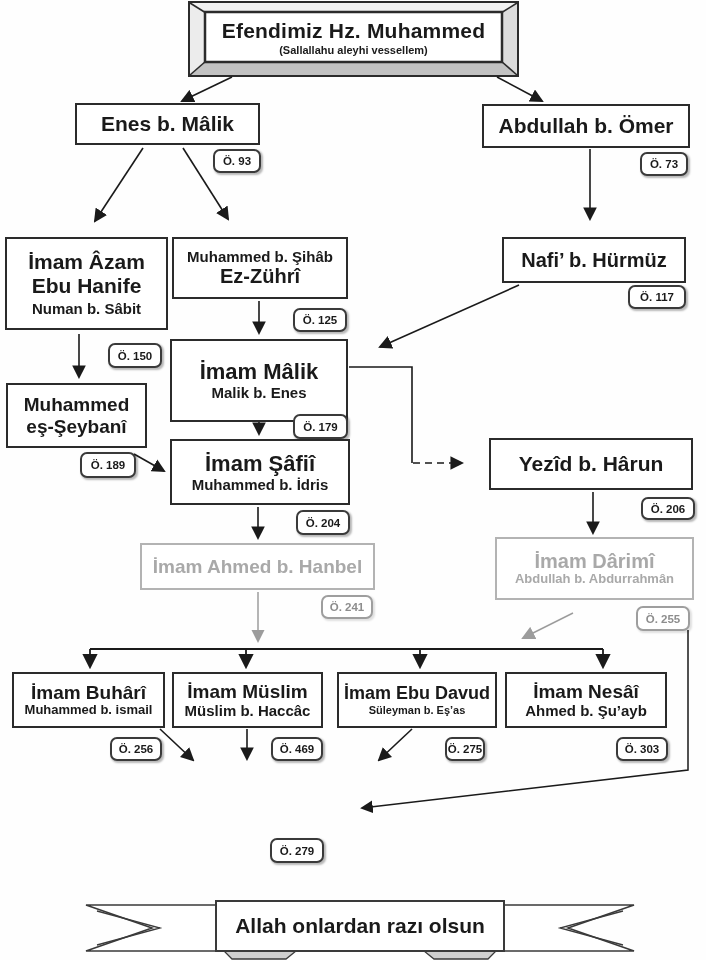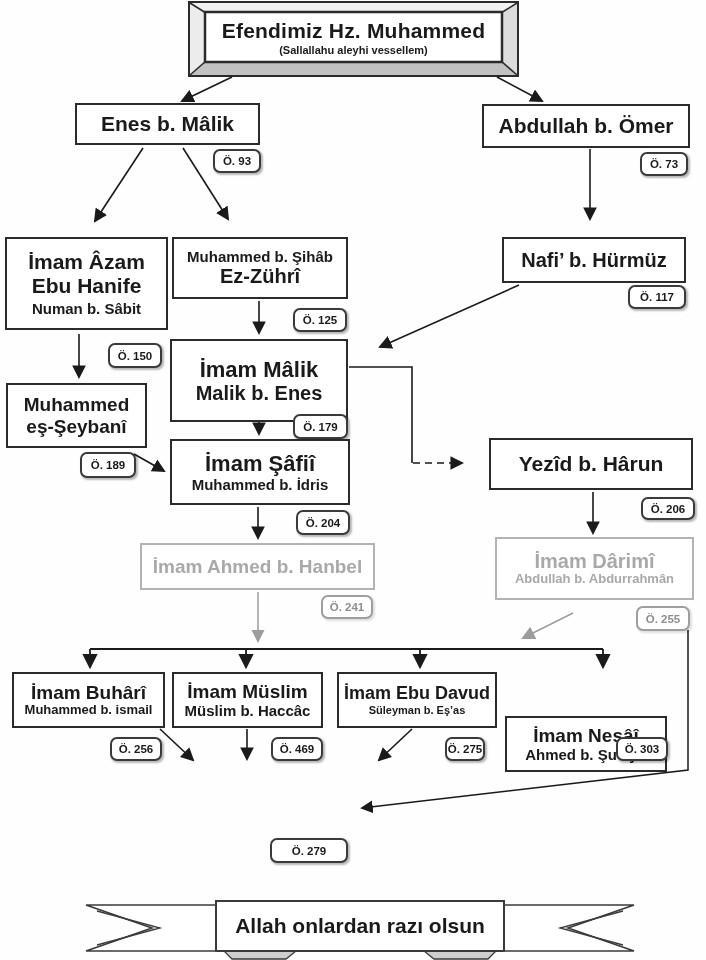--- a/index.html
+++ b/index.html
@@ -127,21 +127,21 @@
   </div>
   <div class="badge" style="left:293px;top:308px;width:54px;height:24px;">Ö. 125</div>
 
   <div class="node" style="left:502px;top:237px;width:184px;height:46px;">
     <div style="font-size:20px;font-weight:700;">Nafi’ b. Hürmüz</div>
   </div>
   <div class="badge" style="left:628px;top:285px;width:58px;height:24px;">Ö. 117</div>
 
   <div class="node" style="left:170px;top:339px;width:178px;height:83px;">
     <div style="font-size:22px;font-weight:700;">İmam Mâlik</div>
-    <div style="font-size:20px;font-weight:600;">Malik b. Enes</div>
+    <div style="font-size:15px;font-weight:600;">Malik b. Enes</div>
   </div>
   <div class="badge" style="left:293px;top:414px;width:55px;height:25px;">Ö. 179</div>
 
   <div class="node" style="left:6px;top:383px;width:141px;height:65px;">
     <div style="font-size:19px;font-weight:700;">Muhammed</div>
     <div style="font-size:19px;font-weight:700;">eş-Şeybanî</div>
   </div>
   <div class="badge" style="left:80px;top:452px;width:56px;height:26px;">Ö. 189</div>
 
   <div class="node" style="left:170px;top:439px;width:180px;height:66px;">
@@ -177,25 +177,25 @@
     <div style="font-size:15px;font-weight:600;">Müslim b. Haccâc</div>
   </div>
   <div class="badge" style="left:271px;top:737px;width:52px;height:24px;">Ö. 469</div>
 
   <div class="node" style="left:337px;top:672px;width:160px;height:56px;">
     <div style="font-size:18px;font-weight:700;">İmam Ebu Davud</div>
     <div style="font-size:11px;font-weight:600;">Süleyman b. Eş’as</div>
   </div>
   <div class="badge" style="left:445px;top:737px;width:40px;height:24px;">Ö. 275</div>
 
-  <div class="node" style="left:505px;top:672px;width:162px;height:56px;margin-top:44px;">
+  <div class="node" style="left:505px;top:672px;width:162px;height:56px;">
     <div style="font-size:19px;font-weight:700;">İmam Nesâî</div>
     <div style="font-size:15px;font-weight:600;">Ahmed b. Şu’ayb</div>
   </div>
   <div class="badge" style="left:616px;top:737px;width:52px;height:24px;">Ö. 303</div>
 
-  <div class="badge" style="left:270px;top:838px;width:78px;height:25px;">Ö. 279</div>
+  <div class="badge" style="left:270px;top:838px;width:54px;height:25px;">Ö. 279</div>
 
   <div class="ovl" style="left:216px;top:901px;width:288px;height:50px;">
     <div class="b-text">Allah onlardan razı olsun</div>
   </div>
 
 </div>
 
 </body></html>

